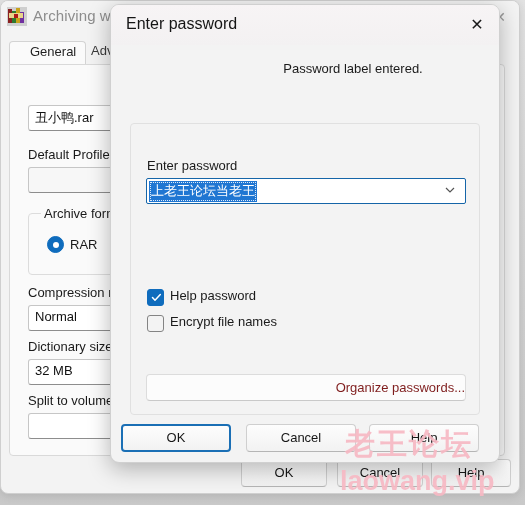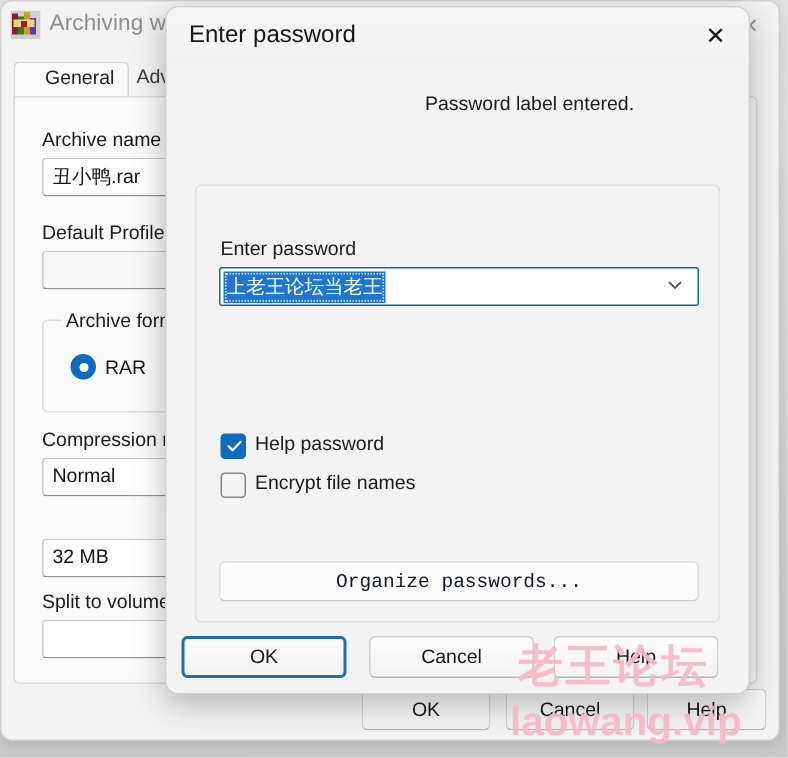--- a/index.html
+++ b/index.html
@@ -301,25 +301,24 @@
 
   .organize-btn {
     position: absolute;
     left: 15px; top: 250px;
     width: 320px; height: 27px;
     border: 1px solid #dcdcdc;
     border-bottom-color: #c9c9c9;
     border-radius: 4px;
     background: #fcfcfc;
     font-size: 13px;
-    color: #0f172a;
+    color: #7f1d1d;
     line-height: 25px;
-    text-align: center;
-    box-sizing: border-box;
-    font-family: Liberation Mono, monospace;
+    text-align: right;
+    box-sizing: border-box;
   }
 
   .modal-footer {
     position: absolute;
     left: 0; bottom: 0;
     width: 388px; height: 48px;
   }
 
   
   .wm {
@@ -362,36 +361,36 @@
       <div class="bg-close">✕</div>
     </div>
 
     <div class="tabs">
       <div class="tab active" style="left:0px;">General</div>
       <div class="tab inactive" style="left:62px;">Advanced</div>
     </div>
 
     <div class="tab-panel">
 
-      <div class="fld-label" style="left:18px; top:20px;">Archive name</div>
       <div class="fld-input" style="left:18px; top:40px; width:460px;" title="丑小鸭.rar">丑小鸭.rar</div>
 
       <div class="fld-label" style="left:18px; top:82px;text-align:right;">Default Profile</div>
       <div class="fld-input grey" style="left:18px; top:102px; width:460px;">Pr</div>
 
       <div class="group-box" style="left:18px; top:148px; width:460px; height:62px;">
         <div class="group-title" style="left:12px; top:-8px;">Archive format</div>
         <div class="radio on" style="left:18px; top:22px;"></div>
         <div class="radio-label" style="left:41px; top:23px;">RAR</div>
         <div class="radio off" style="left:96px; top:22px;"></div>
       </div>
 
       <div class="fld-label" style="left:18px; top:220px;">Compression method</div>
       <div class="fld-input" style="left:18px; top:240px; width:460px;">Normal</div>
 
+      <div class="fld-label" style="left:18px; top:274px;">Dictionary size</div>
       <div class="fld-input" style="left:18px; top:294px; width:460px;">32 MB</div>
 
       <div class="fld-label" style="left:18px; top:328px;">Split to volumes, size</div>
       <div class="fld-input" style="left:18px; top:348px; width:460px;"></div>
     </div>
 
     <div class="bg-buttons">
       <div class="btn" style="left:240px; top:6px; width:86px;">OK</div>
       <div class="btn" style="left:336px; top:6px; width:86px;">Cancel</div>
       <div class="btn" style="left:430px; top:6px; width:80px;">Help</div>

